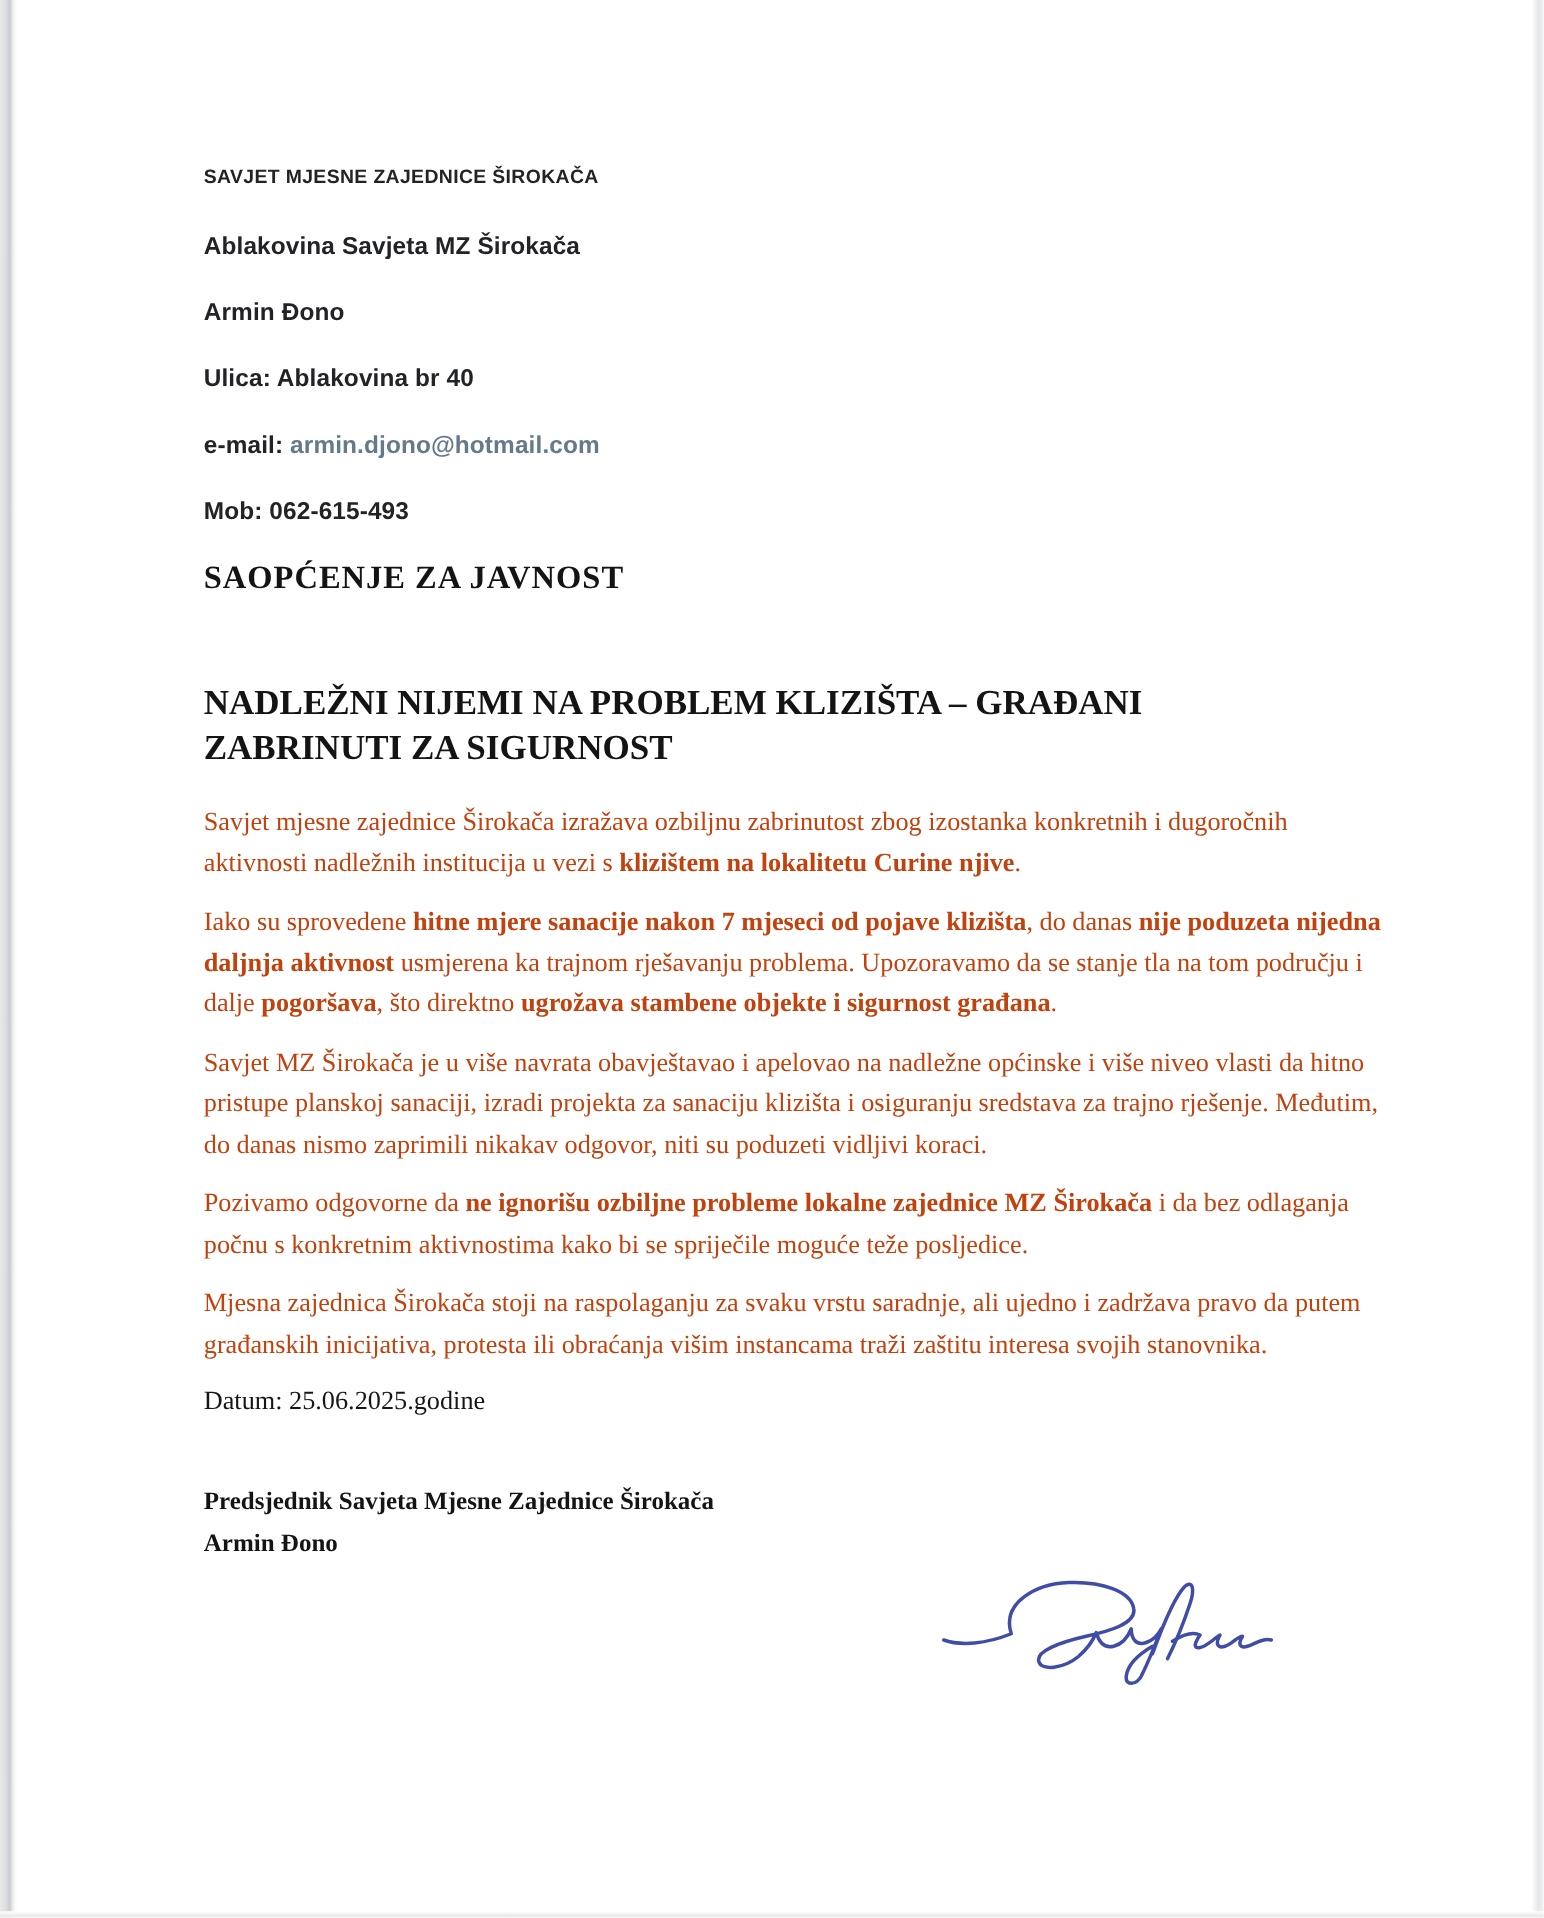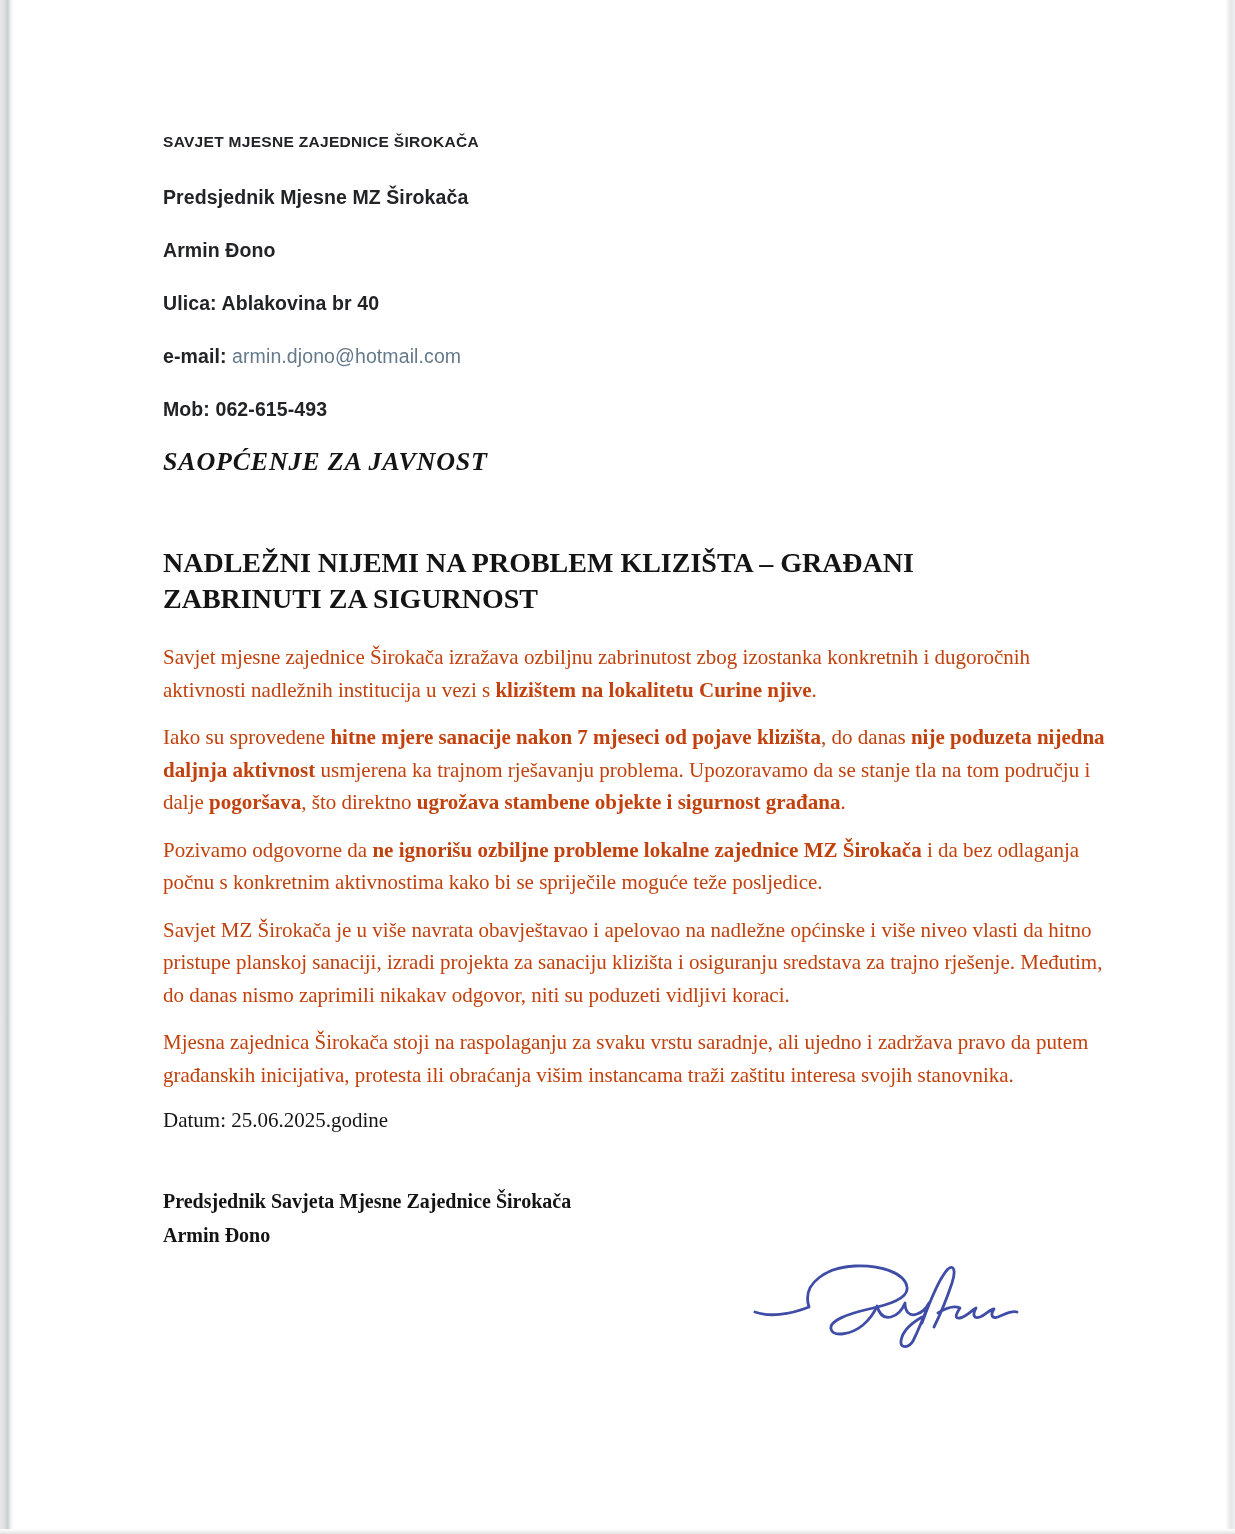--- a/index.html
+++ b/index.html
@@ -30,25 +30,25 @@
     position: absolute;
     left: 163px;
     top: 132px;
     width: 950px;
   }
   
   .hdr { font-family: "Liberation Sans", sans-serif; font-weight: bold; color: #222326; }
   .hdr-org  { font-size: 15.5px; letter-spacing: 0.3px; line-height: 20px; margin-bottom: 33px; }
   .hdr-line { font-size: 19.5px; line-height: 24px; margin-bottom: 29px; letter-spacing: 0.1px; }
   .hdr-mob  { margin-bottom: 24px; margin-top: 20px; }
-  .email-value { font-weight: 400; color: var(--email-color, #64798a); }
+  .email-value { font-weight: 700; color: var(--email-color, #64798a); }
   
   .doc-title {
     font-size: 26px; font-weight: bold; line-height: 34px;
-    letter-spacing: 0.8px; margin-top: 14px; margin-bottom: 66px; color: #141414; font-style: italic;
+    letter-spacing: 0.8px; margin-top: 14px; margin-bottom: 66px; color: #141414;
   }
   .headline {
     font-size: 28px; font-weight: bold; line-height: 36px;
     width: 900px; margin-bottom: 24px; color: #141414;
   }
   .paragraphs p {
     font-size: 21px; line-height: 32.5px; margin-bottom: 15px; color: #c2410c;
   }
   .paragraphs p span.b { font-weight: bold; }
   .date-line { font-size: 21px; line-height: 28px; }
@@ -74,39 +74,39 @@
 <div class="page">
   <div class="edge-left"></div>
   <div class="edge-right"></div>
   <div class="edge-bottom"></div>
   <div class="scan-speck"></div>
 
   <div class="content">
 
     <div class="hdr hdr-org">SAVJET MJESNE ZAJEDNICE ŠIROKAČA</div>
 
-    <div class="hdr hdr-line">Predsjednik Mjesne MZ Širokača</div>
+    <div class="hdr hdr-line">Ablakovina Savjeta MZ Širokača</div>
 
     <div class="hdr hdr-line">Armin Đono</div>
 
     <div class="hdr hdr-line">Ulica: Ablakovina br 40</div>
 
     <div class="hdr hdr-line"><span>e-mail: </span><span class="email-value">armin.djono@hotmail.com</span></div>
 
     <div class="hdr hdr-line hdr-mob">Mob: 062-615-493</div>
 
     <div class="doc-title">SAOPĆENJE ZA JAVNOST</div>
 
     <div class="headline">NADLEŽNI NIJEMI NA PROBLEM KLIZIŠTA – GRAĐANI ZABRINUTI ZA SIGURNOST</div>
 
     <div class="paragraphs">
       <p><span>Savjet mjesne zajednice Širokača izražava ozbiljnu zabrinutost zbog izostanka konkretnih i dugoročnih aktivnosti nadležnih institucija u vezi s </span><span class="b">klizištem na lokalitetu Curine njive</span><span>.</span></p>
       <p><span>Iako su sprovedene </span><span class="b">hitne mjere sanacije nakon 7 mjeseci od pojave klizišta</span><span>, do danas </span><span class="b">nije poduzeta nijedna daljnja aktivnost</span><span> usmjerena ka trajnom rješavanju problema. Upozoravamo da se stanje tla na tom području i dalje </span><span class="b">pogoršava</span><span>, što direktno </span><span class="b">ugrožava stambene objekte i sigurnost građana</span><span>.</span></p>
+      <p><span>Savjet MZ Širokača je u više navrata obavještavao i apelovao na nadležne općinske i više niveo vlasti da hitno pristupe planskoj sanaciji, izradi projekta za sanaciju klizišta i osiguranju sredstava za trajno rješenje. Međutim, do danas nismo zaprimili nikakav odgovor, niti su poduzeti vidljivi koraci.</span></p>
       <p><span>Pozivamo odgovorne da </span><span class="b">ne ignorišu ozbiljne probleme lokalne zajednice MZ Širokača</span><span> i da bez odlaganja počnu s konkretnim aktivnostima kako bi se spriječile moguće teže posljedice.</span></p>
-      <p><span>Savjet MZ Širokača je u više navrata obavještavao i apelovao na nadležne općinske i više niveo vlasti da hitno pristupe planskoj sanaciji, izradi projekta za sanaciju klizišta i osiguranju sredstava za trajno rješenje. Međutim, do danas nismo zaprimili nikakav odgovor, niti su poduzeti vidljivi koraci.</span></p>
       <p><span>Mjesna zajednica Širokača stoji na raspolaganju za svaku vrstu saradnje, ali ujedno i zadržava pravo da putem građanskih inicijativa, protesta ili obraćanja višim instancama traži zaštitu interesa svojih stanovnika.</span></p>
     </div>
 
     <div class="date-line">Datum: 25.06.2025.godine</div>
 
     <div class="signoff">
       <div>Predsjednik Savjeta Mjesne Zajednice Širokača</div>
       <div>Armin Đono</div>
     </div>
 

